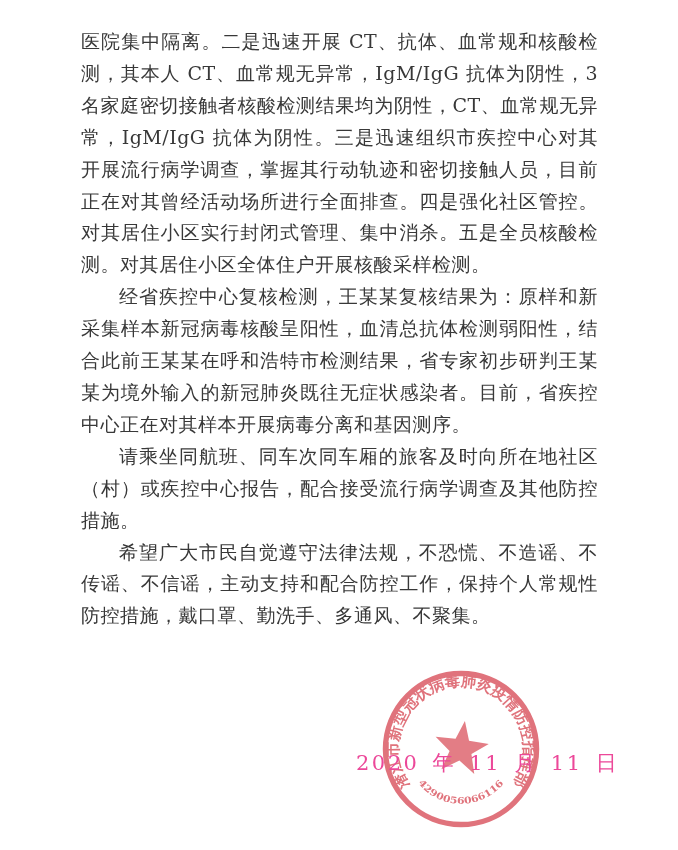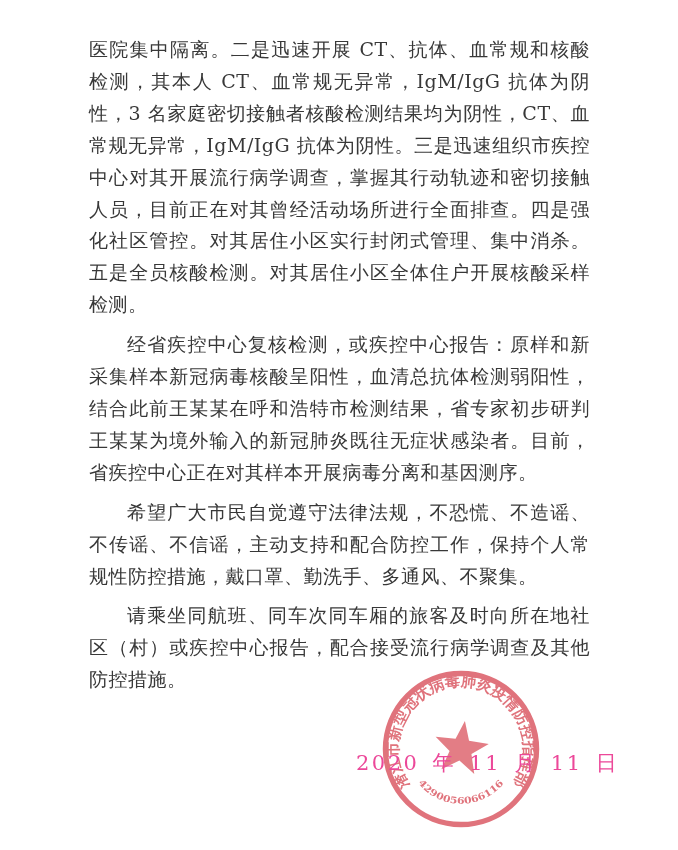--- a/index.html
+++ b/index.html
@@ -21,21 +21,21 @@
     top: 26px;
     width: 517px;
     color: #383838;
     font-size: 19px;
     line-height: 31.9px;
     text-align: justify;
     text-justify: inter-ideograph;
     letter-spacing: 0.5px;
   }
   .text-block p {
-    margin: 8px;
+    margin: 0;
     text-indent: 2em;
   }
   .text-block p.no-indent {
     text-indent: 0;
   }
   .seal {
     position: absolute;
     left: 378px;
     top: 666px;
     width: 166px;
@@ -58,23 +58,23 @@
     font-family: "DejaVu Serif", "Liberation Serif", serif;
   }
 </style>
 </head>
 <body>
 
 <div class="page">
 
   <div class="text-block">
     <p class="no-indent">医院集中隔离。二是迅速开展 CT、抗体、血常规和核酸检测，其本人 CT、血常规无异常，IgM/IgG 抗体为阴性，3 名家庭密切接触者核酸检测结果均为阴性，CT、血常规无异常，IgM/IgG 抗体为阴性。三是迅速组织市疾控中心对其开展流行病学调查，掌握其行动轨迹和密切接触人员，目前正在对其曾经活动场所进行全面排查。四是强化社区管控。对其居住小区实行封闭式管理、集中消杀。五是全员核酸检测。对其居住小区全体住户开展核酸采样检测。</p>
-    <p>经省疾控中心复核检测，或疾控中心报告：原样和新采集样本新冠病毒核酸呈阳性，血清总抗体检测弱阳性，结合此前王某某在呼和浩特市检测结果，省专家初步研判王某某为境外输入的新冠肺炎既往无症状感染者。目前，省疾控中心正在对其样本开展病毒分离和基因测序。</p>
+    <p>经省疾控中心复核检测，王某某复核结果为：原样和新采集样本新冠病毒核酸呈阳性，血清总抗体检测弱阳性，结合此前王某某在呼和浩特市检测结果，省专家初步研判王某某为境外输入的新冠肺炎既往无症状感染者。目前，省疾控中心正在对其样本开展病毒分离和基因测序。</p>
+    <p>请乘坐同航班、同车次同车厢的旅客及时向所在地社区（村）或疾控中心报告，配合接受流行病学调查及其他防控措施。</p>
     <p>希望广大市民自觉遵守法律法规，不恐慌、不造谣、不传谣、不信谣，主动支持和配合防控工作，保持个人常规性防控措施，戴口罩、勤洗手、多通风、不聚集。</p>
-    <p>请乘坐同航班、同车次同车厢的旅客及时向所在地社区（村）或疾控中心报告，配合接受流行病学调查及其他防控措施。</p>
   </div>
 
   <svg class="seal" viewBox="0 0 200 200" aria-hidden="true">
 
     <circle cx="100" cy="100" r="91" fill="none" stroke="#dc606a" stroke-width="6.5"></circle>
 
     <polygon transform="rotate(8 100 100)" points="100,66 108.2,88.7 132.3,89.5 113.3,104.3 120,127.5 100,114 80,127.5 86.7,104.3 67.7,89.5 91.8,88.7" fill="#dd636d" opacity="0.95"></polygon>
 
     <defs>
       <path id="seal-top-arc" d="M 37.7 143.6 A 76 76 0 1 1 162.3 143.6" fill="none"></path>

